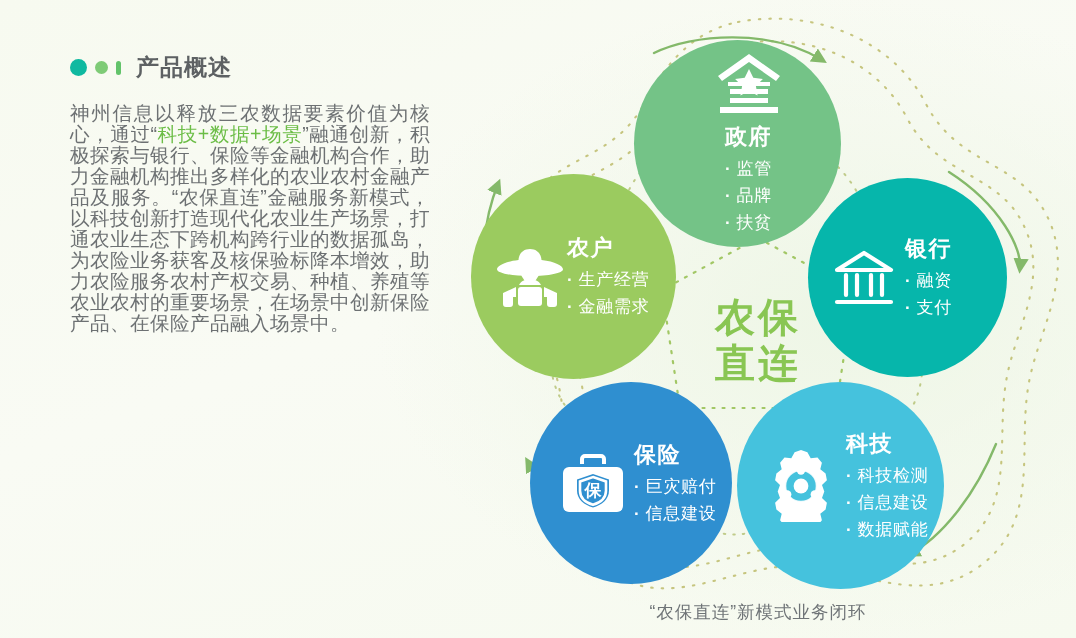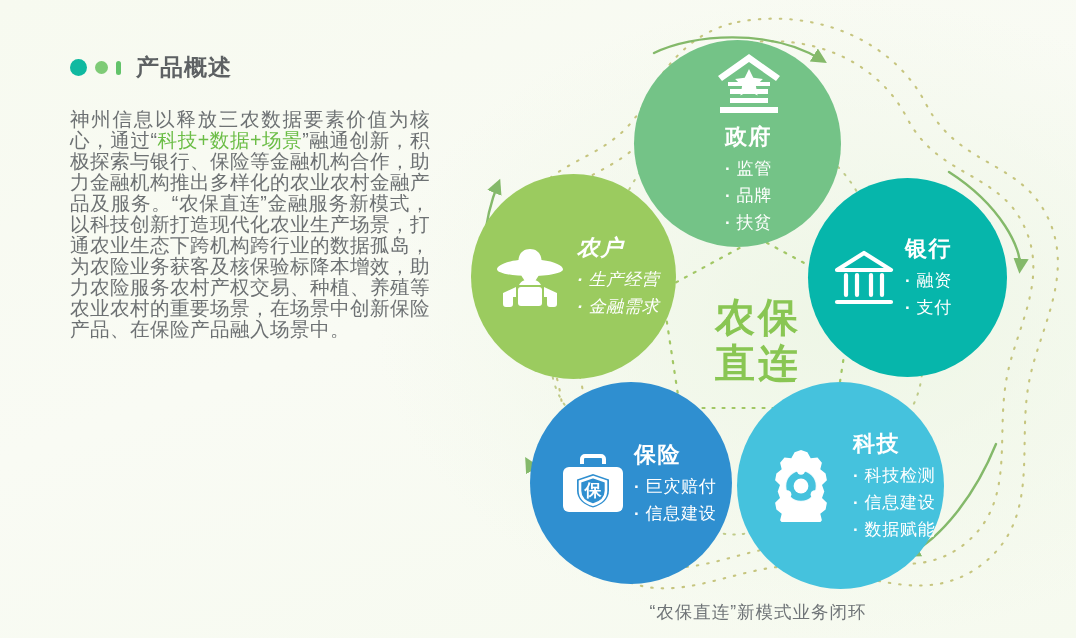--- a/index.html
+++ b/index.html
@@ -24,21 +24,21 @@
   
   .left-panel {
     position: absolute;
     left: 70px; top: 52px;
     width: 360px;
   }
   .section-head {
     display: flex;
     align-items: center;
     gap: 7px;
-    margin-bottom: 26px;
+    margin-bottom: 20px;
   }
   .dot-lg {
     width: 17px; height: 17px;
     border-radius: 50%;
     background: #0fb9a0;
     display: inline-block;
   }
   .dot-md {
     width: 13px; height: 13px;
     border-radius: 50%;
@@ -113,23 +113,23 @@
 
   
   #bubble-gov  { left: 194px; top: 40px;  width: 207px; height: 207px; background: #74c387; }
   #bubble-bank { left: 368px; top: 178px; width: 199px; height: 199px; background: #06b6ab; }
   #bubble-tech { left: 297px; top: 382px; width: 207px; height: 207px; background: #45c2dd; }
   #bubble-ins  { left: 90px;  top: 382px; width: 202px; height: 202px; background: #2f8fd0; }
   #bubble-farm { left: 31px;  top: 174px; width: 205px; height: 205px; background: #9bcb5f; }
 
   #bubble-gov  .bubble-inner { padding-left: 22px; gap: 8px; flex-direction: column; }
   #bubble-bank .bubble-inner { padding-left: 25px; gap: 10px; }
-  #bubble-tech .bubble-inner { padding-left: 28px; gap: 16px; }
+  #bubble-tech .bubble-inner { padding-left: 28px; gap: 9px; }
   #bubble-ins  .bubble-inner { padding-left: 30px; gap: 8px; }
-  #bubble-farm .bubble-inner { padding-left: 24px; gap: 12px; font-style: italic; }
+  #bubble-farm .bubble-inner { padding-left: 24px; gap: 2px; }
 
   
   .center-label {
     position: absolute;
     left: 228px; top: 262px;
     width: 180px; height: 155px;
     display: flex;
     flex-direction: column;
     align-items: center;
     justify-content: center;

